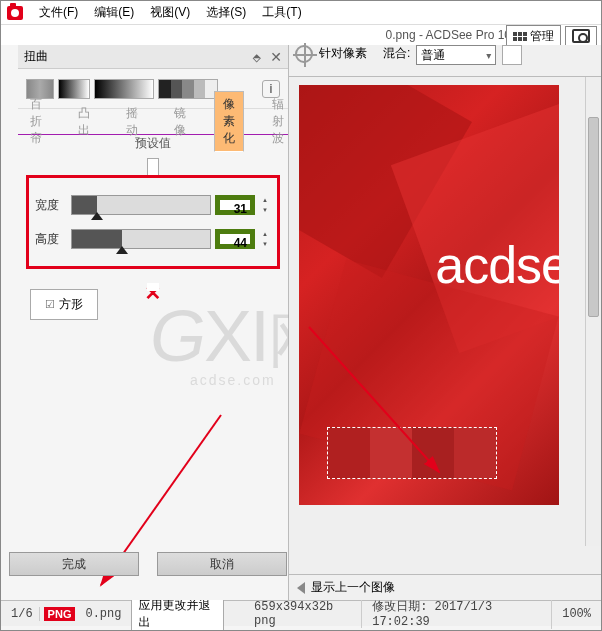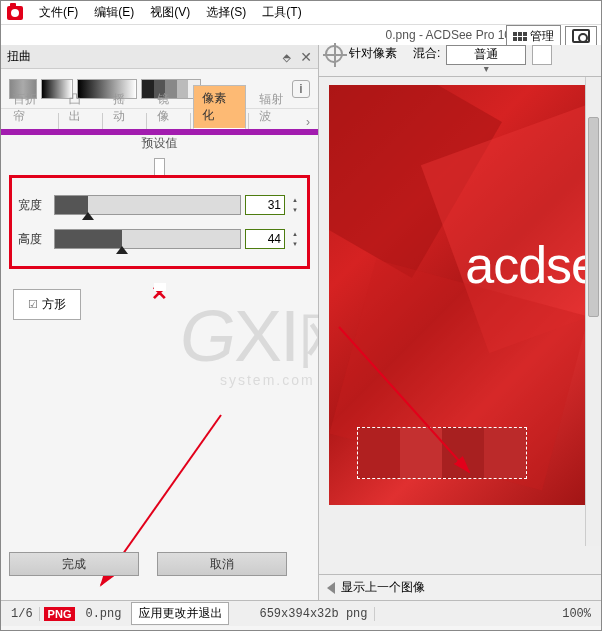--- a/index.html
+++ b/index.html
@@ -14,39 +14,39 @@
 .title-area { height: 20px; background: #fff; text-align: right; padding: 0 90px 0 0; line-height: 20px; color: #555; position: relative; }
 .title-area-right { position: absolute; right: 4px; top: 24px; display: flex; gap: 4px; align-items: center; height: 22px; }
 .view-btn { border: 1px solid #888; background: #fff; padding: 2px 6px; display: flex; align-items: center; gap: 3px; }
 .grid-mini { display: grid; grid-template-columns: repeat(3,4px); gap: 1px; }
 .grid-mini span { width: 4px; height: 4px; background: #444; }
 .cam-mini { width: 18px; height: 14px; border: 2px solid #333; border-radius: 2px; position: relative; }
 .cam-mini::after { content:""; position:absolute; left:4px; top:2px; width:6px; height:6px; border:2px solid #333; border-radius:50%; }
 
 
 .main { display: flex; height: 555px; }
-.left-pane { width: 318px; background: #f5f5f5; border-right: 1px solid #bbb; position: relative; display:flex; flex-direction:column; }
+.left-pane { width: 288px; background: #f5f5f5; border-right: 1px solid #bbb; position: relative; display:flex; flex-direction:column;padding-left:17px; }
 .right-pane { flex: 1; background: #eee; position: relative; display:flex; flex-direction:column; }
 
 
 .panel-hdr { height: 24px; background: #e8e8e8; border-bottom: 1px solid #ccc; display: flex; align-items: center; justify-content: space-between; padding: 0 6px; }
 .pin-icon { font-family: monospace; font-size: 14px; color: #666; margin-right: 6px; }
 .x-icon { font-size: 14px; color: #666; cursor: pointer; }
 
 
 .grad-row { height: 40px; display:flex; align-items:center; gap:4px; padding: 0 8px; border-bottom:1px solid #ddd; }
 .grad-swatch { height:20px; border:1px solid #aaa; }
 .g1 { width:28px; background:linear-gradient(to right,#888,#aaa,#888); }
 .g2 { width:32px; background:linear-gradient(to right,#000,#fff); }
 .g3 { width:60px; background:linear-gradient(to right,#000,#fff); }
 .g4 { width:60px; background:linear-gradient(to right,#222 0,#222 20%,#555 20%,#555 40%,#888 40%,#888 60%,#bbb 60%,#bbb 80%,#eee 80%); }
 .info-btn { width:18px; height:18px; border:1px solid #aaa; border-radius:3px; text-align:center; line-height:16px; font-weight:bold; color:#777; margin-left:auto; }
 
 
-.tabs-row { height: 26px; display:flex; align-items:flex-end; border-bottom:6px solid #a21caf; padding:0 4px; gap:0; }
+.tabs-row { height: 26px; display:flex; align-items:center; border-bottom:1px solid #a21caf; padding:0 4px; gap:8px; }
 .tab { padding: 4px 8px; color:#999; cursor:pointer; }
 .tab.active { color: #333; background:#fdba74; border:1px solid #bbb; border-bottom:1px solid #fff; }
 .tab-sep { width:1px; height:16px; background:#ccc; margin:0 2px; }
 .tab-arrow { margin-left:auto; padding:0 4px; color:#888; }
 
 
 .preset-row { height: 34px; display:flex; align-items:center; padding: 0 10px; gap:6px;flex-direction:column; }
 .preset-row label { color:#555; }
 .preset-select { flex:0 0 110px; height:22px; border:1px solid #aaa; background:#fff; display:flex; align-items:center; justify-content:flex-end; padding-right:4px; }
 .dd-arrow { font-size:10px; color:#666; }
@@ -54,21 +54,21 @@
 .save-ic::after { content:""; position:absolute; left:3px; top:3px; width:12px; height:8px; background:#fff; }
 .del-ic { font-size:20px; color:#e2001a; font-weight:bold; line-height:14px; }
 .sep-v { width:1px; height:20px; background:#ccc; margin:0 4px; }
 
 
 .red-box { border:3px solid #e2001a; margin: 6px 8px; padding: 8px 6px; background:#f5f5f5; }
 .slider-row { display:flex; align-items:center; height:30px; gap:4px; margin:4px 0; }
 .slider-row label { width:32px; color:#333; }
 .slider-track { flex:1; height:20px; border:1px solid #999; background:linear-gradient(to right,#555 0,#555 var(--fill),#dcdcdc var(--fill)); position:relative; }
 .slider-thumb { position:absolute; bottom:-6px; left:var(--fill); transform:translateX(-50%); width:0; height:0; border-left:6px solid transparent; border-right:6px solid transparent; border-bottom:8px solid #222; }
-.num-box { width:40px; height:20px; border:1px solid #4d7c0f; background:#fff; text-align:right; padding-right:3px; line-height:18px; }
+.num-box { width:40px; height:20px; border:5px solid #4d7c0f; background:#fff; text-align:right; padding-right:3px; line-height:18px;font-weight:bold; }
 .spin { width:12px; height:20px; display:flex; flex-direction:column; }
 .spin span { flex:1; font-size:7px; text-align:center; color:#555; line-height:9px; }
 
 
 .check-row { margin: 14px 12px; }
 .check-btn { border:1px solid #aaa; background:#fff; padding:6px 14px; display:inline-flex; align-items:center; gap:4px; }
 .cb-mark { color:#666; font-size:11px; }
 
 
 .watermark { position:absolute; right:-40px; top:250px; pointer-events:none; opacity:0.35; font-family: Georgia, serif; color:#aaa; }
@@ -82,21 +82,21 @@
 
 .bottom-btn-row { position:absolute; bottom:24px; left:8px; display:flex; gap:18px; }
 .bottom-btn { width:130px; height:24px; background:linear-gradient(#ddd,#ccc); border:1px solid #999; text-align:center; line-height:22px; color:#333; }
 
 
 .rtool { height:32px; border-bottom:1px solid #bbb; display:flex; align-items:flex-start; gap:6px; padding:0 6px; background:#f0f0f0; }
 .target-ic { width:18px; height:18px; border:2px solid #999; border-radius:50%; position:relative; }
 .target-ic::before, .target-ic::after { content:""; position:absolute; background:#999; }
 .target-ic::before { left:7px; top:-4px; width:2px; height:24px; }
 .target-ic::after { top:7px; left:-4px; height:2px; width:24px; }
-.blend-select { width:80px; height:20px; border:1px solid #888; background:#fff; display:flex; align-items:center; justify-content:space-between; padding:0 4px;flex-direction:column; }
+.blend-select { width:80px; height:20px; border:1px solid #888; background:#fff; display:flex; align-items:center; justify-content:space-between; padding:0 4px; }
 .tiny-btn { width:20px; height:20px; border:1px solid #aaa; background:#fff; }
 
 
 .canvas-wrap { flex:1; background:#efefef; position:relative; overflow:hidden; padding:8px 0 0 10px; }
 .scrollbar-v { position:absolute; right:0; top:0; bottom:28px; width:16px; background:#eee; border-left:1px solid #ccc; }
 .scrollbar-v .thumb { position:absolute; left:2px; right:2px; top:40px; height:200px; background:#c8c8c8; border:1px solid #aaa; border-radius:2px; }
 .img-canvas { position:relative; width:260px; height:420px; background:linear-gradient(135deg,#b01818 0,#d62222 30%,#b01818 50%,#e03030 70%,#a01414 100%); overflow:hidden; }
 .poly { position:absolute; background:rgba(255,255,255,0.08); }
 .p1 { left:-40px; top:-20px; width:180px; height:180px; transform:rotate(30deg); background:rgba(170,20,20,0.6); }
 .p2 { right:-60px; top:40px; width:200px; height:200px; transform:rotate(-20deg); background:rgba(230,50,50,0.5); }
@@ -213,21 +213,21 @@
 
     <div class="check-row">
       <div class="check-btn">
         <span class="cb-mark">☑</span>
         <span>方形</span>
       </div>
     </div>
 
     <div class="watermark">
       <div><span class="big">G</span><span class="big" style="font-style:normal">XI</span><span class="ch">网</span></div>
-      <div class="sub">system.com</div>
+      <div class="sub">acdse.com</div>
     </div>
 
     <svg class="arrow-svg" style="left:0;top:0;width:318px;height:560px">
       <defs>
           <marker id="ah" markerWidth="10" markerHeight="10" refX="8" refY="3" orient="auto">
             <path d="M0,0 L9,3 L0,6 Z" fill="#e2001a"></path>
           </marker>
         </defs>
       <line x1="220" y1="370" x2="100" y2="540" stroke="#e2001a" stroke-width="2" marker-end="url(#ah)"></line>
     </svg>
@@ -277,14 +277,15 @@
     </div>
   </div>
 </div>
 
 <div class="status">
   <span class="st-seg">1/6</span>
   <span class="png-badge">PNG</span>
   <span class="st-seg" style="border:none">0.png</span>
   <span class="st-box">应用更改并退出</span>
   <span class="st-seg" style="margin-left:20px">659x394x32b png</span>
+  <span class="st-seg">修改日期: 2017/1/3 17:02:39</span>
   <span class="st-seg" style="margin-left:auto;border:none">100%</span>
 </div>
 
 </body></html>

